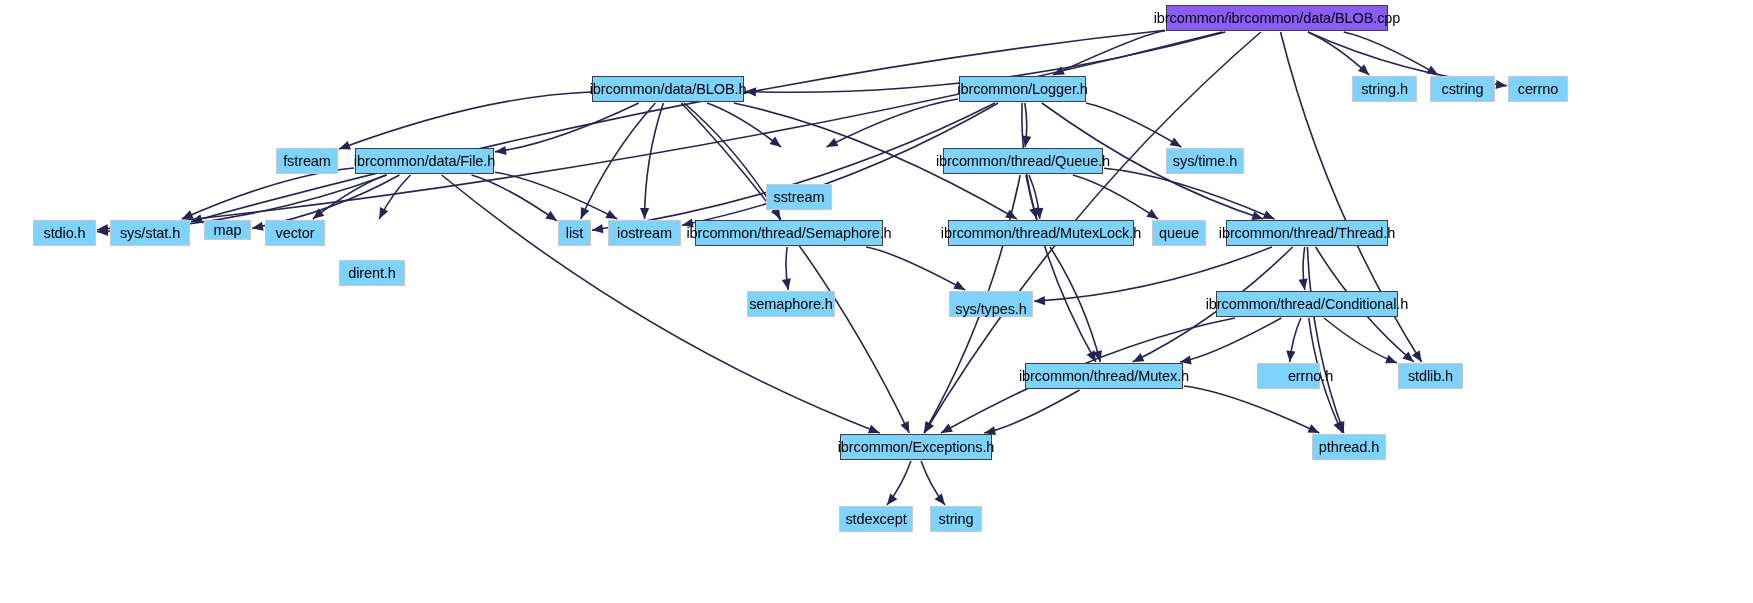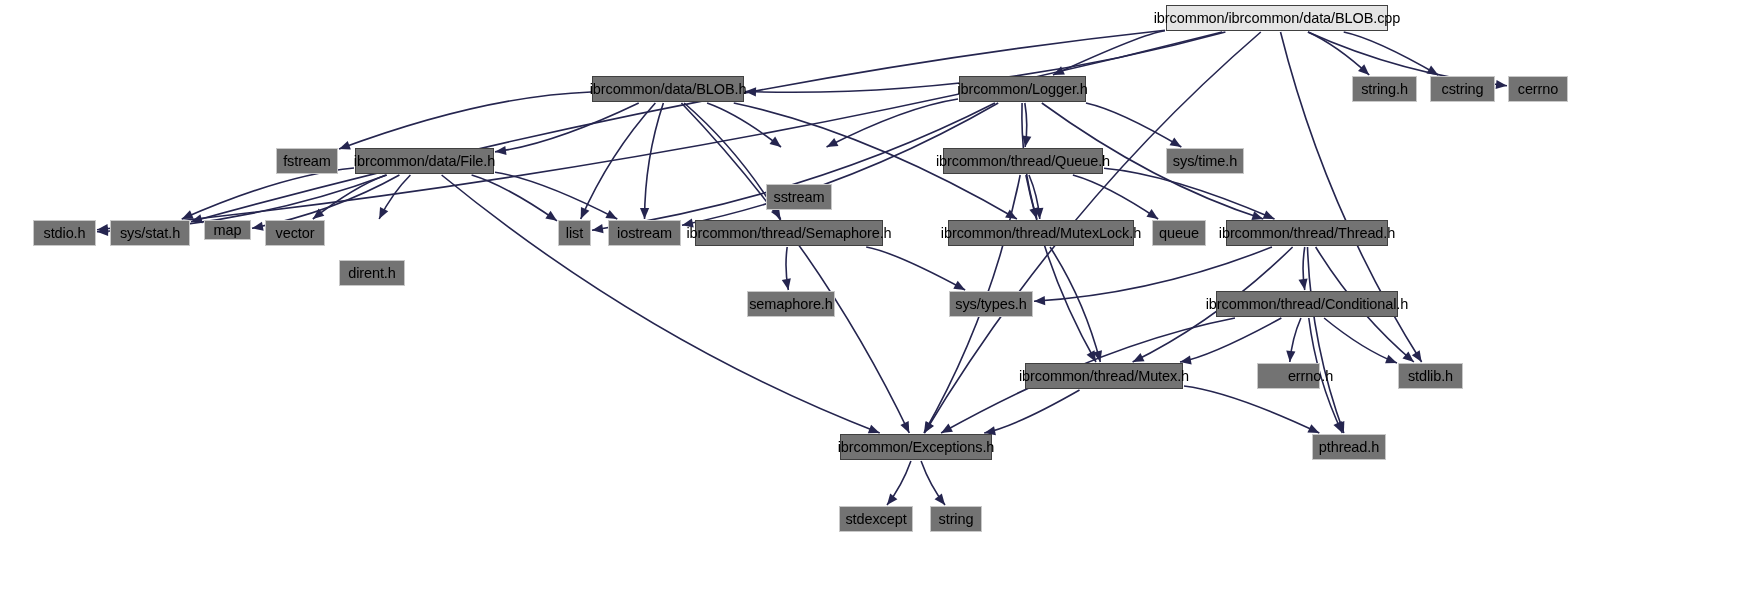--- a/index.html
+++ b/index.html
@@ -35,33 +35,33 @@
   .arrow-head {
     fill: #25254f;
     stroke: none;
   }
   .node {
     position: absolute;
     box-sizing: border-box;
     display: flex;
     align-items: center;
     justify-content: center;
-    background: #737373;
+    background: #7dd3fc;
     border: 1px solid #c8c8c8;
     color: #000000;
     font-size: 14.5px;
     line-height: 1;
     white-space: nowrap;
     letter-spacing: -0.1px;
   }
   .node.bold-border {
     border: 1.6px solid #404040;
   }
   .node.root-node {
-    background: #e5e5e5;
+    background: #8b5cf6;
     border: 1.6px solid #404040;
   }
   .node-label {
     pointer-events: none;
   }
 </style>
 </head>
 <body>
 
 <div id="graph-root">
@@ -240,21 +240,21 @@
       </div>
       <div class="node" style="left: 1152px; top: 220px; width: 54px; height: 26px;">
         <span class="node-label">queue</span>
       </div>
       <div class="node bold-border" style="left: 1226px; top: 220px; width: 162px; height: 26px;">
         <span class="node-label">ibrcommon/thread/Thread.h</span>
       </div>
       <div class="node" style="left: 747px; top: 291px; width: 88px; height: 26px;">
         <span class="node-label">semaphore.h</span>
       </div>
-      <div class="node" style="left: 949px; top: 291px; width: 84px; height: 26px;">
+      <div class="node" style="left: 949px; top: 291px; width: 84px; height: 26px; align-items: flex-end;">
         <span class="node-label">sys/types.h</span>
       </div>
       <div class="node bold-border" style="left: 1216px; top: 291px; width: 182px; height: 26px;">
         <span class="node-label">ibrcommon/thread/Conditional.h</span>
       </div>
       <div class="node bold-border" style="left: 1025px; top: 363px; width: 158px; height: 26px;">
         <span class="node-label">ibrcommon/thread/Mutex.h</span>
       </div>
       <div class="node" style="left: 1257px; top: 363px; width: 63px; height: 26px; padding-left: 44px;">
         <span class="node-label">errno.h</span>

